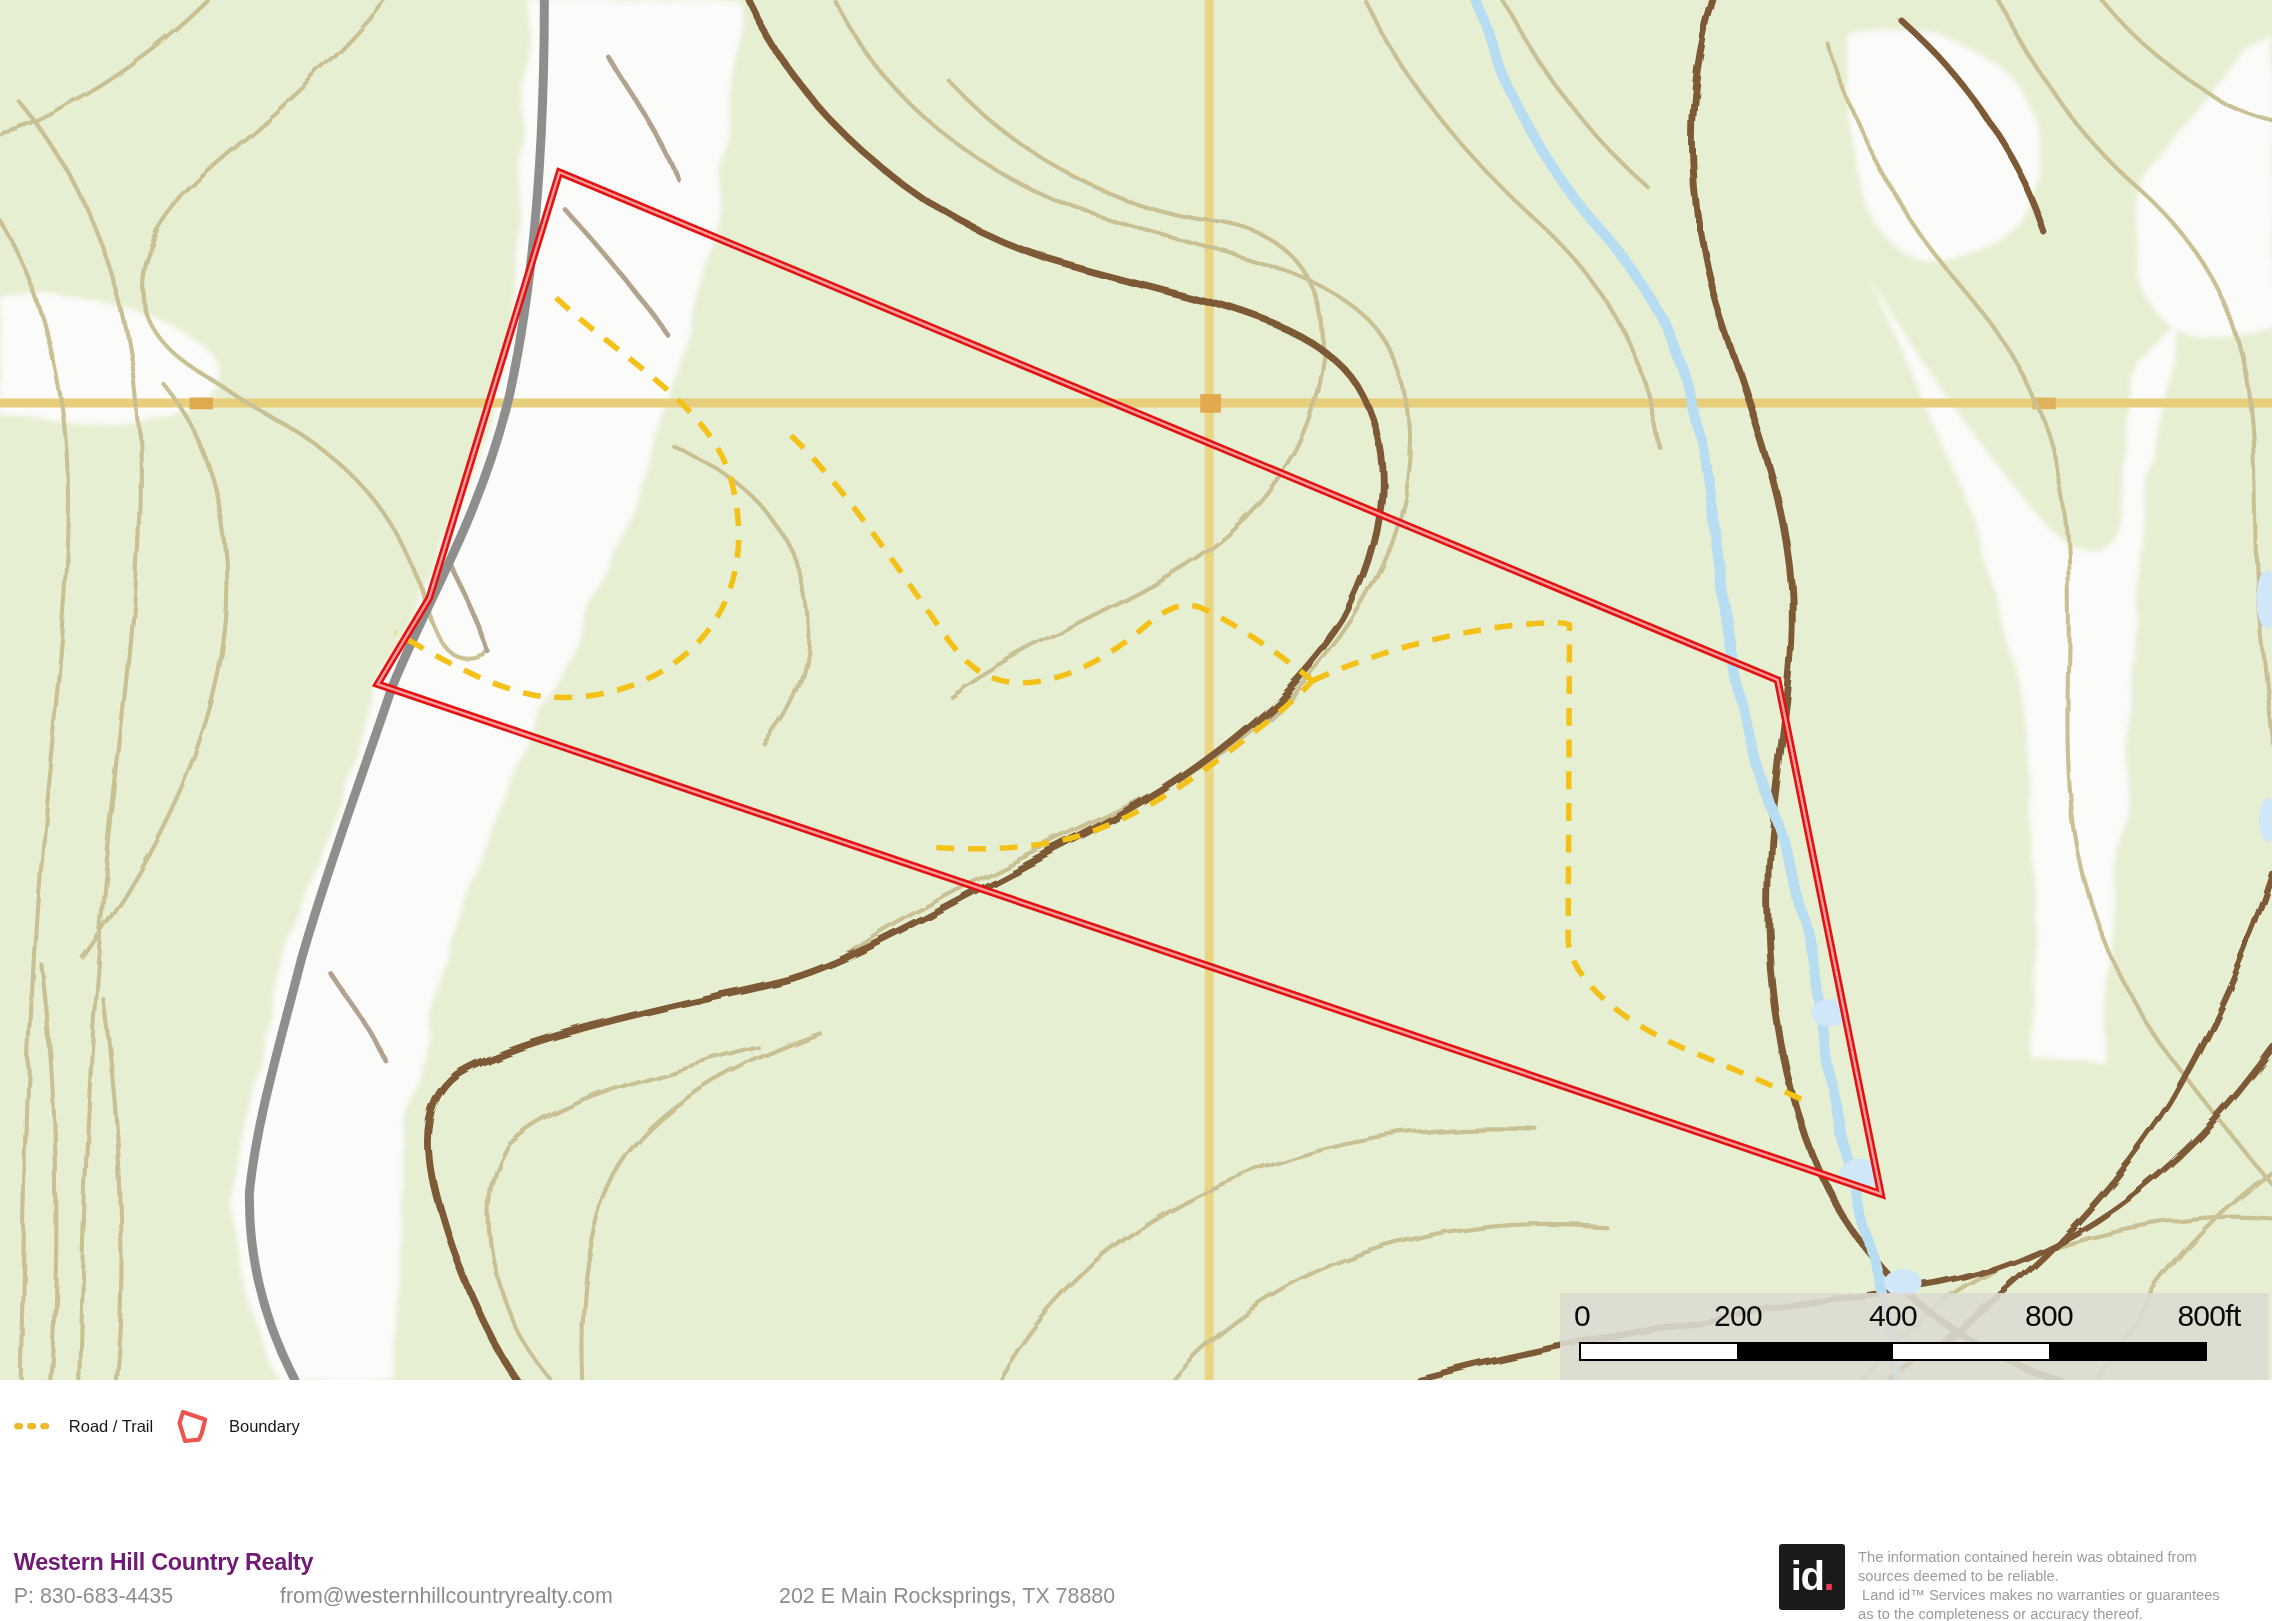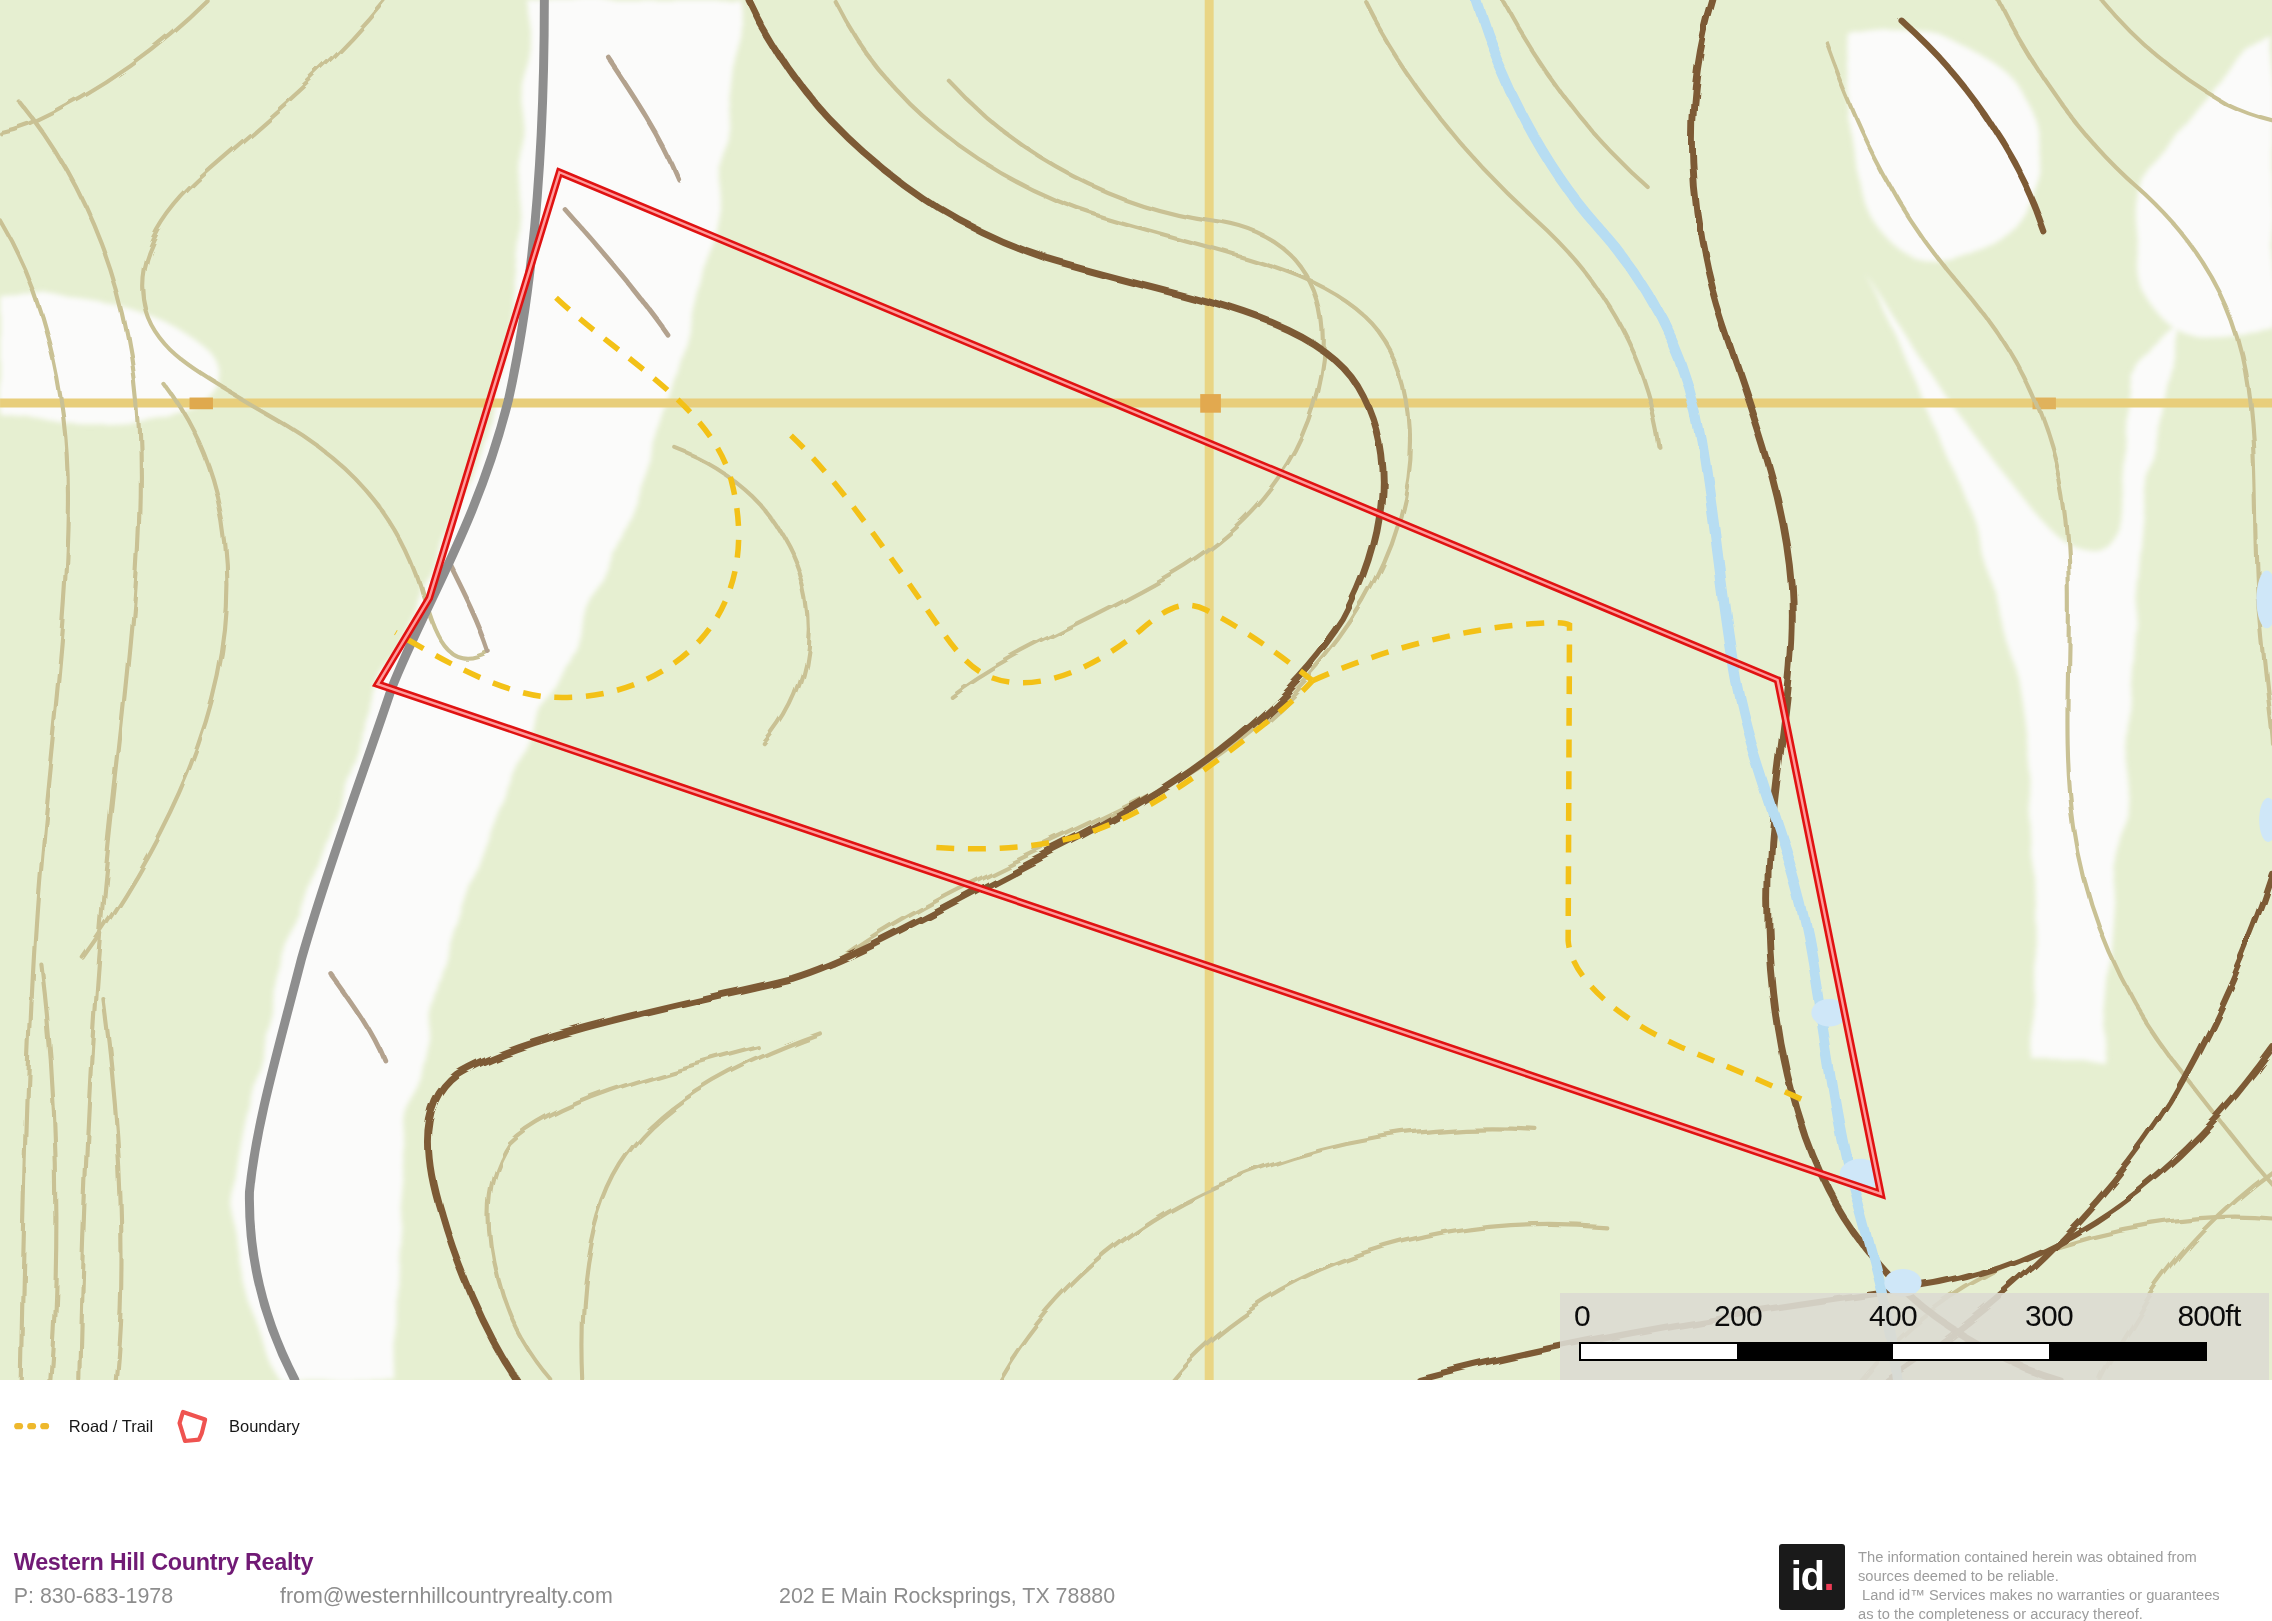--- a/index.html
+++ b/index.html
@@ -122,21 +122,21 @@
   <g>
     <path d="M812,250 L2580,987 L2730,1733 L548,993 L623,868 Z" stroke="#e01212" stroke-width="11" fill="none" stroke-linejoin="miter"></path>
     <path d="M812,250 L2580,987 L2730,1733 L548,993 L623,868 Z" stroke="#ff9b9b" stroke-width="3.5" fill="none" stroke-linejoin="miter"></path>
   </g>
 </svg>
 
   <div class="scalebar">
     <span class="lbl" style="left:22px">0</span>
     <span class="lbl" style="left:178px">200</span>
     <span class="lbl" style="left:333px">400</span>
-    <span class="lbl" style="left:489px">300</span>
+    <span class="lbl" style="left:489px">800</span>
     <span class="lbl" style="left:649px">800ft</span>
     <div class="bar">
       <div class="seg w"></div>
         <div class="seg b"></div>
         <div class="seg w"></div>
         <div class="seg b"></div>
     </div>
   </div>
 </div>
 
@@ -152,21 +152,21 @@
   <div class="legend-item" style="left:174px">
     <svg width="36" height="39" viewBox="0 0 52 56">
       <path d="M13,7 L45,18 L40,38 L36,47 L16,49 L8,23 Z" fill="none" stroke="#ef5350" stroke-width="6" stroke-linejoin="round"></path>
     </svg>
     <span class="lab">Boundary</span>
   </div>
 </div>
 
 <div class="company">Western Hill Country Realty</div>
 <div class="contact">
-  <span class="c-phone">P: 830-683-1978</span>
+  <span class="c-phone">P: 830-683-4435</span>
   <span class="c-email">from@westernhillcountryrealty.com</span>
   <span class="c-addr">202 E Main Rocksprings, TX 78880</span>
 </div>
 
 <div class="idlogo"><span>id</span><span class="dot">.</span></div>
 <div class="disclaimer">
   <div>The information contained herein was obtained from</div>
   <div>sources deemed to be reliable.</div>
   <div> Land id™ Services makes no warranties or guarantees</div>
   <div>as to the completeness or accuracy thereof.</div>

